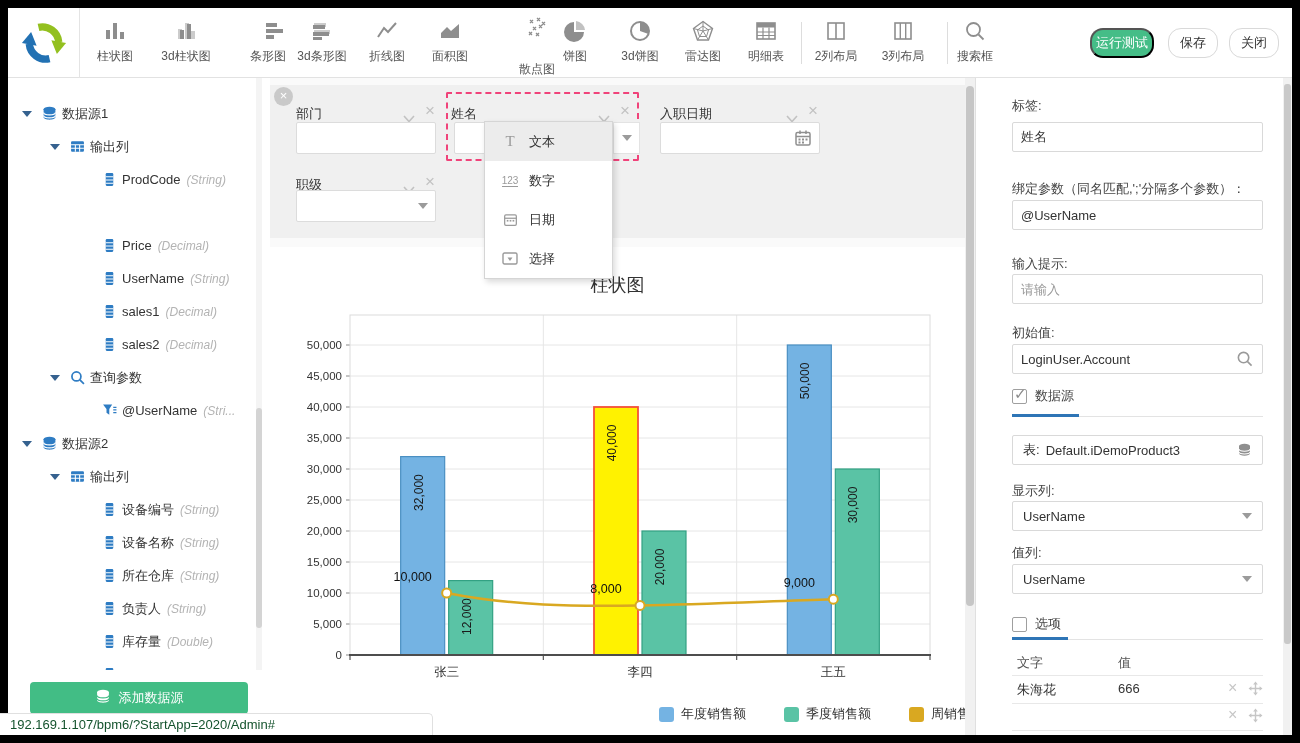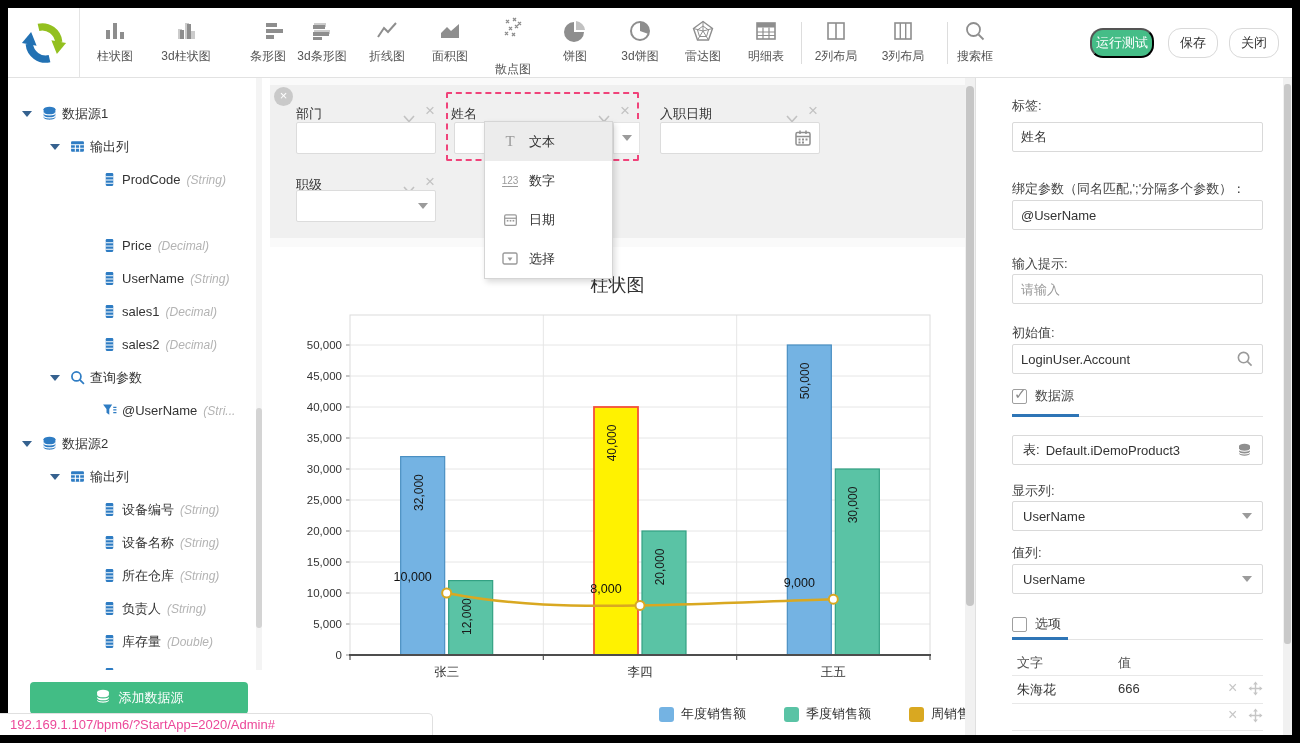--- a/index.html
+++ b/index.html
@@ -72,21 +72,21 @@
   #tbl-ref { position:absolute; left:36px; width:251px; height:30px; border:1px solid #d9d9d9; border-radius:2px; display:flex; align-items:center; padding:0 10px; font-size:13px; color:#333; gap:6px; }
   .opt-hd { position:absolute; font-size:13px; color:#555; }
   .opt-rule { position:absolute; left:36px; width:251px; height:1px; background:#e8e8e8; }
   .opt-cell { position:absolute; font-size:13px; color:#333; }
   .opt-x { position:absolute; color:#c6c6c6; font-size:16px; cursor:pointer; line-height:14px; }
   .opt-mv { position:absolute; cursor:pointer; }
   #ins-scroll { position:absolute; left:1275px; top:70px; width:9px; height:657px; background:#f1f1f1; }
   #ins-thumb { position:absolute; left:1px; top:6px; width:7px; height:560px; background:#c9c9c9; border-radius:3px; }
 
   
-  #statusbar { position:absolute; left:0; top:713px; width:433px; height:22px; background:#fff; border:1px solid #e0e0e0; border-left:none; border-bottom:none; border-top-right-radius:5px; display:flex; align-items:center; padding-left:10px; font-size:13px; color:#ec4899; z-index:50; }
+  #statusbar { position:absolute; left:0; top:713px; width:433px; height:22px; background:#fff; border:1px solid #e0e0e0; border-left:none; border-bottom:none; border-top-right-radius:5px; display:flex; align-items:center; padding-left:10px; font-size:13px; color:#14532d; z-index:50; }
 </style>
 </head>
 <body>
 
 <div id="app">
 
   <div id="toolbar">
     <div id="logo">
       <svg width="46" height="46" viewBox="0 0 50 50">
         <path d="M19,8 A18,18 0 0 1 41,24" fill="none" stroke="#93c01f" stroke-width="8"></path>
@@ -149,21 +149,21 @@
           <span class="tb-lb">折线图</span>
         </div>
         <div class="tb-item" style="left: 409px;">
           <span class="tb-ic">
             <svg width="22" height="22" viewBox="0 0 22 22">
               <path d="M2,18 L2,13 8,7 12,11 20,4 20,18 Z" fill="#8e8e8e"></path>
             </svg>
           </span>
           <span class="tb-lb">面积图</span>
         </div>
-        <div class="tb-item" style="left: 472px; gap: 21px;">
+        <div class="tb-item" style="left: 496px; gap: 21px;">
           <span class="tb-ic">
             <svg width="22" height="22" viewBox="0 0 22 22" stroke="#8e8e8e" stroke-width="1.3">
               <path d="M4,4 l3,3 M7,4 l-3,3 M11,2 l3,3 M14,2 l-3,3 M16,6 l3,3 M19,6 l-3,3 M7,11 l3,3 M10,11 l-3,3 M13,9 l3,3 M16,9 l-3,3 M3,16 l3,3 M6,16 l-3,3 M10,17 l3,3 M13,17 l-3,3"></path>
             </svg>
           </span>
           <span class="tb-lb">散点图</span>
         </div>
         <div class="tb-item" style="left: 534px;">
           <span class="tb-ic">
             <svg width="22" height="22" viewBox="0 0 22 22">

